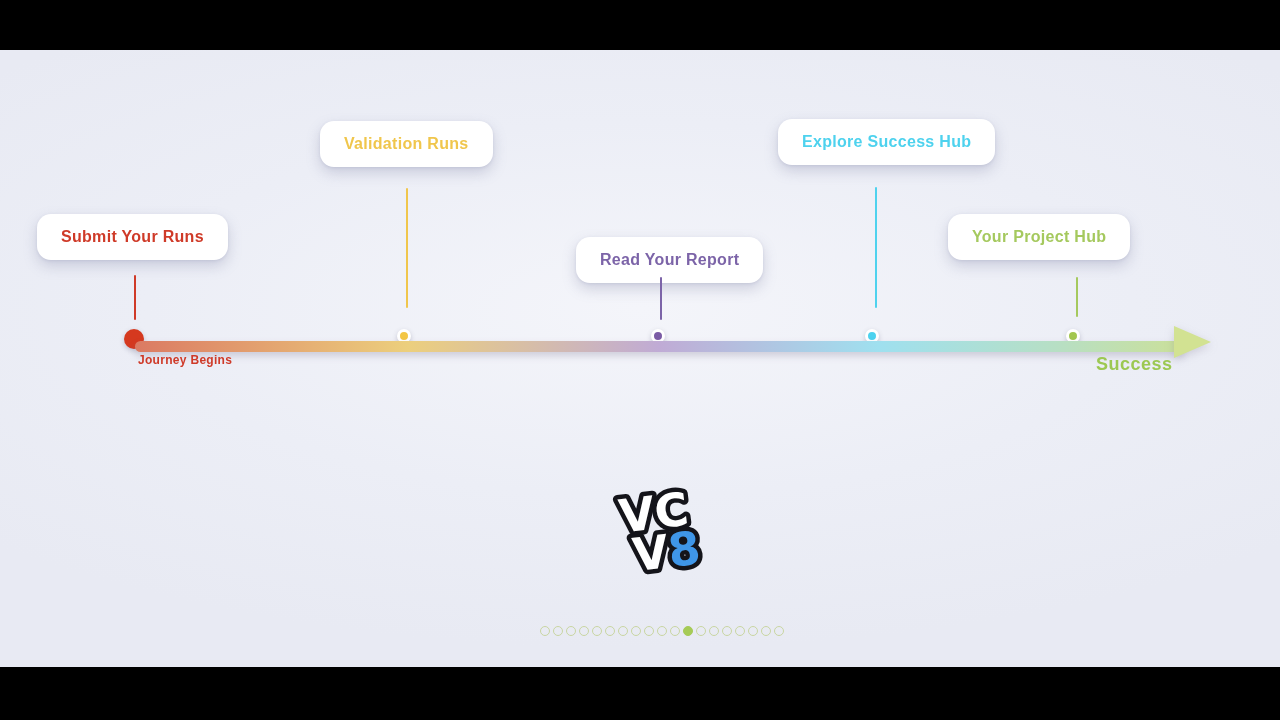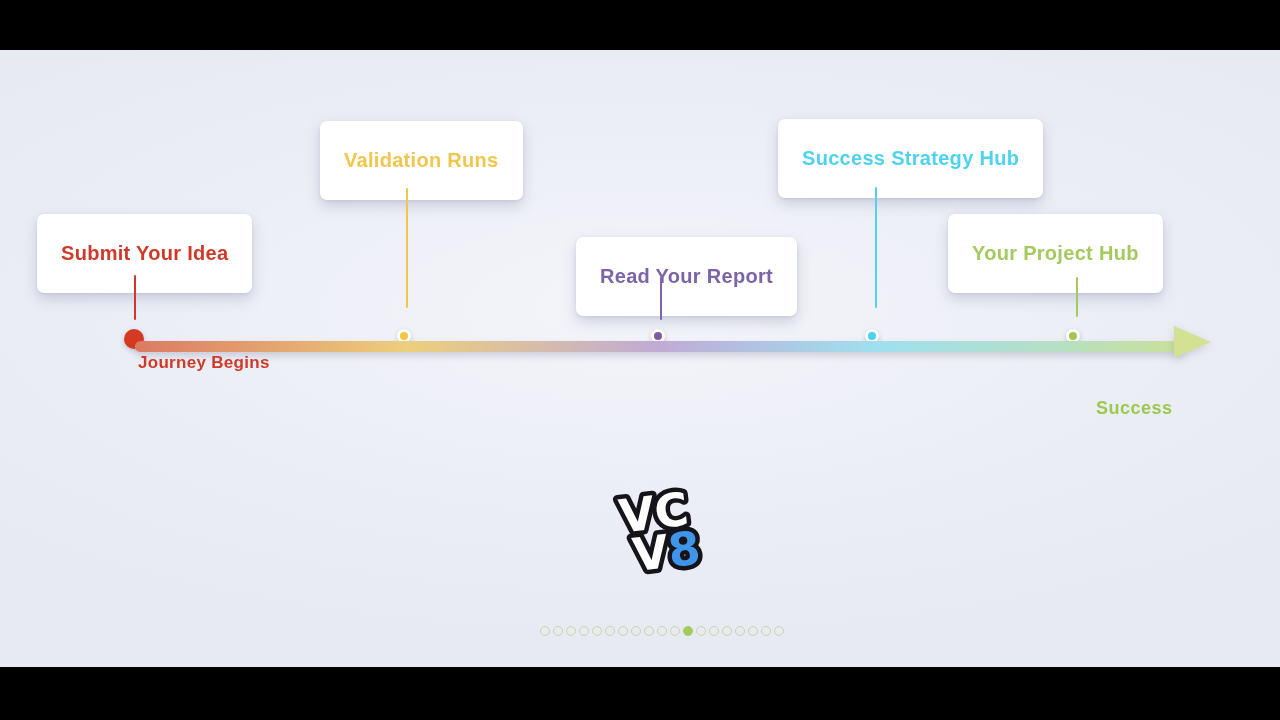--- a/index.html
+++ b/index.html
@@ -20,24 +20,24 @@
     position: absolute;
     left: 0; top: 50px;
     width: 1280px; height: 617px;
     background: radial-gradient(ellipse 70% 55% at 50% 42%, #f4f5fa 0%, #eceef6 55%, #e8eaf3 100%);
   }
 
   
   .card {
     position: absolute;
     background: #ffffff;
-    border-radius: 7px;
+    border-radius: 14px;
     box-shadow: 0 6px 14px rgba(110, 115, 155, 0.28), 0 1px 3px rgba(110,115,155,0.15);
-    padding: 28px 24px;
-    font-size: 20px;
+    padding: 14px 24px;
+    font-size: 16px;
     font-weight: 700;
     letter-spacing: 0.3px;
     white-space: nowrap;
   }
   .card.m1 { left: 37px;   top: 164px; }
   .card.m2 { left: 320px;  top: 71px;  }
   .card.m3 { left: 576px;  top: 167px; margin-top: 20px; }
   .card.m4 { left: 778px;  top: 69px;  }
   .card.m5 { left: 948px; top: 164px; }
 
@@ -78,26 +78,26 @@
   .dot.m1 { left: 124px;  top: 279px; }
   .dot.m2 { left: 397px;  top: 279px; }
   .dot.m3 { left: 651px;  top: 279px; }
   .dot.m4 { left: 865px;  top: 279px; }
   .dot.m5 { left: 1066px; top: 279px; }
 
   
   .start-label {
     position: absolute;
     left: 138px; top: 303px;
-    font-size: 17px; font-weight: 700; letter-spacing: 0.3px;
+    font-size: 12px; font-weight: 700; letter-spacing: 0.3px;
   }
   .end-label {
     position: absolute;
     left: 1096px; top: 304px;
-    font-size: 18px; font-weight: 700; letter-spacing: 0.5px; margin-top: 44px;
+    font-size: 18px; font-weight: 700; letter-spacing: 0.5px;
   }
 
   
   .logo { position: absolute; left: 590px; top: 426px; width: 140px; height: 110px; }
   .logo text {
     font-family: "DejaVu Sans", "Liberation Sans", sans-serif;
     font-weight: bold;
     font-size: 46px;
     paint-order: stroke fill;
     stroke-linejoin: round;
@@ -124,39 +124,39 @@
 </style>
 </head>
 <body>
 
 <div class="screen">
   <div class="letterbox top"></div>
 
   <div class="canvas">
 
     <div class="card m1">
-      <span style="color: rgb(207, 58, 40);">Submit Your Idea</span>
+      <span style="color: rgb(207, 58, 40);">Submit Your Runs</span>
     </div>
     <div class="connector m1" style="background-color: rgb(207, 58, 40);"></div>
     <div class="dot plain m1" style="background-color: rgb(213, 57, 31);"></div>
 
     <div class="card m2">
       <span style="color: rgb(240, 198, 76);">Validation Runs</span>
     </div>
     <div class="connector m2" style="background-color: rgb(240, 198, 76);"></div>
     <div class="dot ringed m2" style="background-color: rgb(243, 198, 68);"></div>
 
     <div class="card m3">
       <span style="color: rgb(124, 100, 168);">Read Your Report</span>
     </div>
     <div class="connector m3" style="background-color: rgb(124, 100, 168);"></div>
     <div class="dot ringed m3" style="background-color: rgb(123, 92, 165);"></div>
 
     <div class="card m4">
-      <span style="color: rgb(78, 210, 238);">Success Strategy Hub</span>
+      <span style="color: rgb(78, 210, 238);">Explore Success Hub</span>
     </div>
     <div class="connector m4" style="background-color: rgb(78, 210, 238);"></div>
     <div class="dot ringed m4" style="background-color: rgb(76, 210, 239);"></div>
 
     <div class="card m5">
       <span style="color: rgb(165, 201, 94);">Your Project Hub</span>
     </div>
     <div class="connector m5" style="background-color: rgb(165, 201, 94);"></div>
     <div class="dot ringed m5" style="background-color: rgb(162, 198, 79);"></div>
 

